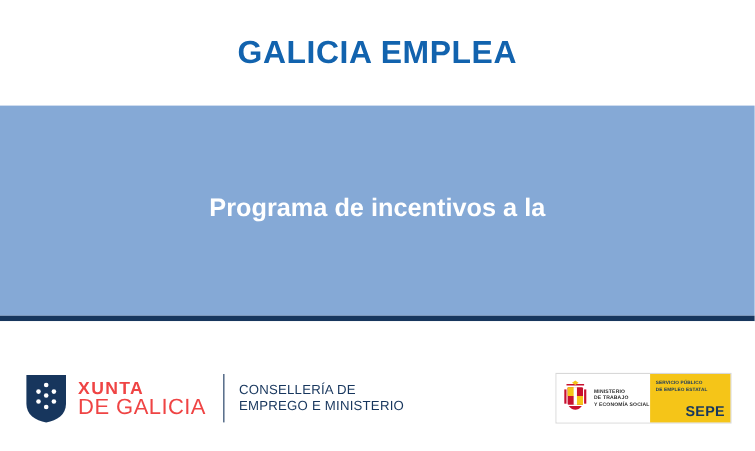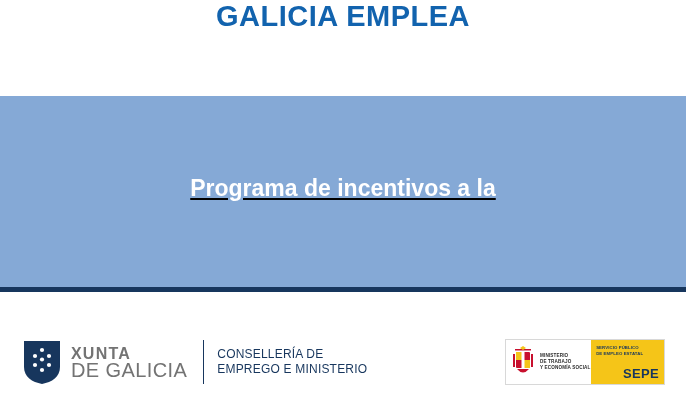--- a/index.html
+++ b/index.html
@@ -22,21 +22,21 @@
   }
 
   
   .header {
     position: absolute;
     left: 0;
     top: 0;
     width: 686px;
     height: 96px;
     display: flex;
-    align-items: flex-start;
+    align-items: center;
     justify-content: center;
     background: #ffffff;
   }
   .header-title {
     font-size: 29px;
     font-weight: bold;
     letter-spacing: 0.5px;
     color: #1263ae;
     font-family: "Liberation Sans", sans-serif;
   }
@@ -50,21 +50,20 @@
     height: 191px;
     background: #85a9d6;
     display: flex;
     align-items: center;
     justify-content: center;
   }
   .band-inner {
     text-align: center;
     width: 100%;
     padding-bottom: 8px;
-    text-decoration: underline;
   }
   .band-line {
     color: #ffffff;
     font-size: 23px;
     font-weight: bold;
     line-height: 34px;
     font-family: "Liberation Sans", sans-serif;
   }
 
   
@@ -95,21 +94,21 @@
     display: flex;
     align-items: center;
   }
   .xunta-shield {
     width: 40px;
     height: 46px;
     flex: 0 0 auto;
   }
   .xunta-words {
     margin-left: 9px;
-    color: #737373;
+    color: #ef4444;
     font-family: "Liberation Sans", sans-serif;
     line-height: 17px;
   }
   .xunta-words .l1 {
     font-size: 16px;
     font-weight: bold;
     letter-spacing: 1.2px;
   }
   .xunta-words .l2 {
     font-size: 20px;

